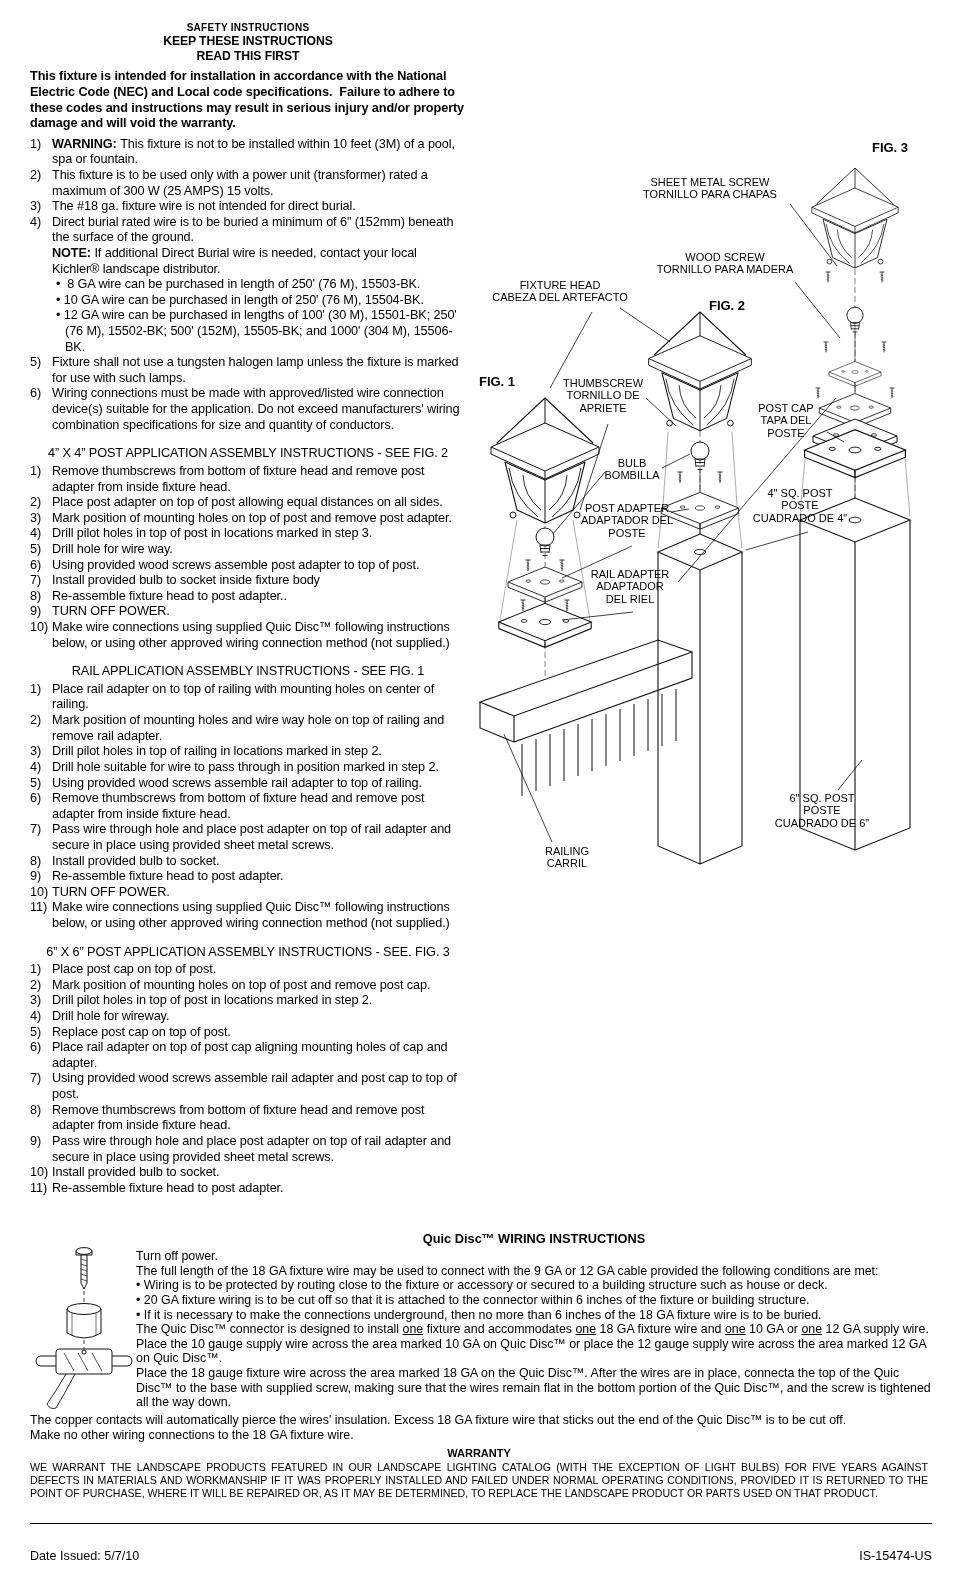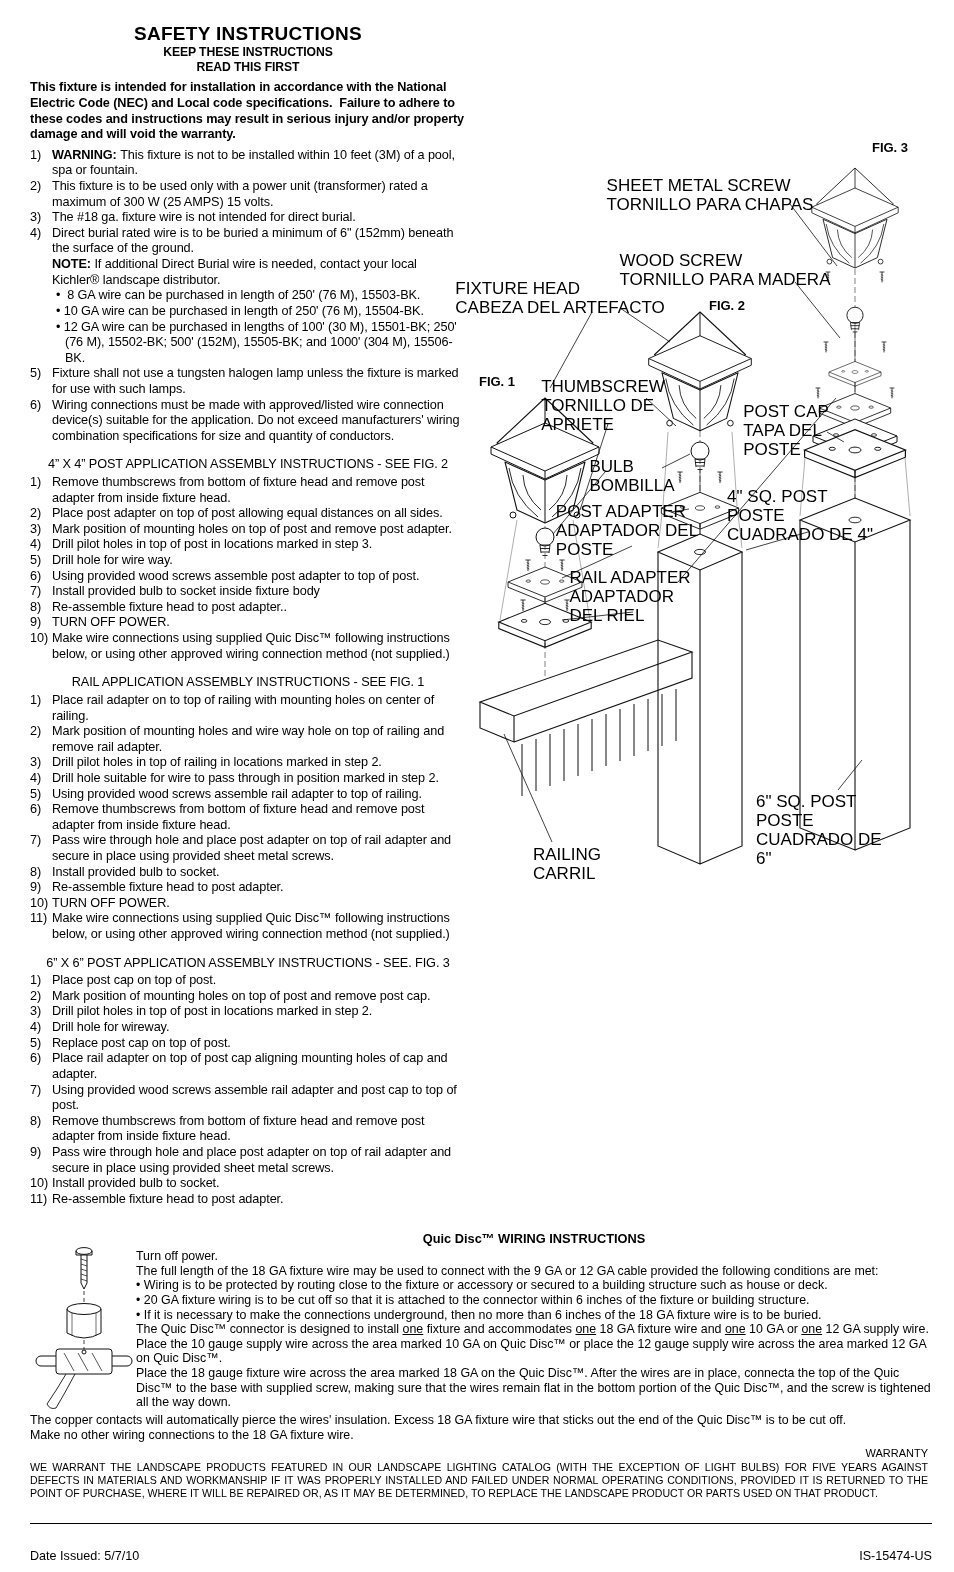--- a/index.html
+++ b/index.html
@@ -3,47 +3,47 @@
 <meta charset="utf-8">
 <style>
   html,body{margin:0;padding:0}
   body{width:954px;height:1572px;background:#fff;color:#000;
        font-family:"Liberation Sans","DejaVu Sans",sans-serif;}
   .page{position:relative;width:954px;height:1572px;overflow:hidden;background:#fff}
 
   
   .left-col{position:absolute;left:30px;top:22px;width:436px;font-size:12.7px;line-height:1.23;letter-spacing:-0.1px}
   .doc-header{text-align:center;margin-bottom:5px}
-  .doc-title{font-size:19px;font-weight:700;letter-spacing:.3px}
+  .doc-title{font-size:10px;font-weight:700;letter-spacing:.3px}
   .doc-sub{font-size:12.2px;font-weight:700}
   .intro{font-weight:700;margin-bottom:5px}
   .li{display:flex}
   .li .num{flex:0 0 22px}
   .li .txt{flex:1}
   .li.bullet .txt{padding-left:13px;text-indent:-9px}
   .pfx{font-weight:700}
   .section{margin-top:13px}
   .section-title{font-weight:400;text-align:center;margin-bottom:2px}
 
   
   .diagram{position:absolute;left:440px;top:120px;width:514px;height:790px}
   .diagram svg.main{position:absolute;left:0;top:0}
   .figlabel{position:absolute;transform:translateX(-50%);font-size:13px;font-weight:700;white-space:nowrap}
-  .callout{position:absolute;transform:translateX(-50%);font-size:17px;line-height:1.12;white-space:pre-line}
+  .callout{position:absolute;transform:translateX(-50%);font-size:11px;line-height:1.12;text-align:center;white-space:pre-line}
 
   
   .wiring{position:absolute;left:30px;top:1231px;width:902px;font-size:12.4px;line-height:1.18}
   .qd-illo{position:absolute;left:4px;top:12px}
   .wiring-title{font-weight:700;text-align:center;margin-left:106px;margin-bottom:3px;font-size:12.8px}
   .wiring-main{margin-left:106px}
   .wiring-full{margin-top:3px}
 
   
   .warranty{position:absolute;left:30px;top:1447px;width:898px}
-  .warranty-title{text-align:right;font-weight:400;font-size:11px;margin-bottom:2px}
+  .warranty-title{text-align:center;font-weight:700;font-size:11px;margin-bottom:2px}
   .warranty-text{font-size:10.6px;line-height:1.25;text-align:justify}
   .footer{position:absolute;left:30px;top:1523px;width:902px;border-top:1px solid #000;
           padding-top:25px;display:flex;justify-content:space-between;font-size:12.6px}
 </style>
 </head>
 <body>
 
 <div class="page">
 
   <div class="left-col">

